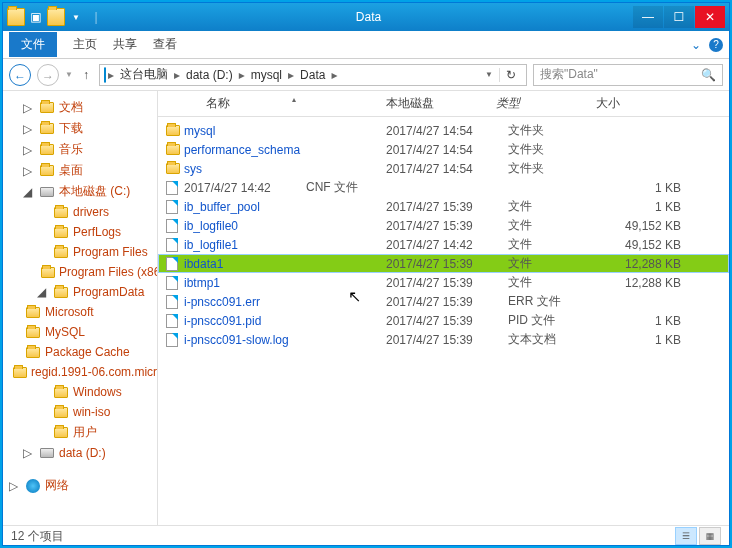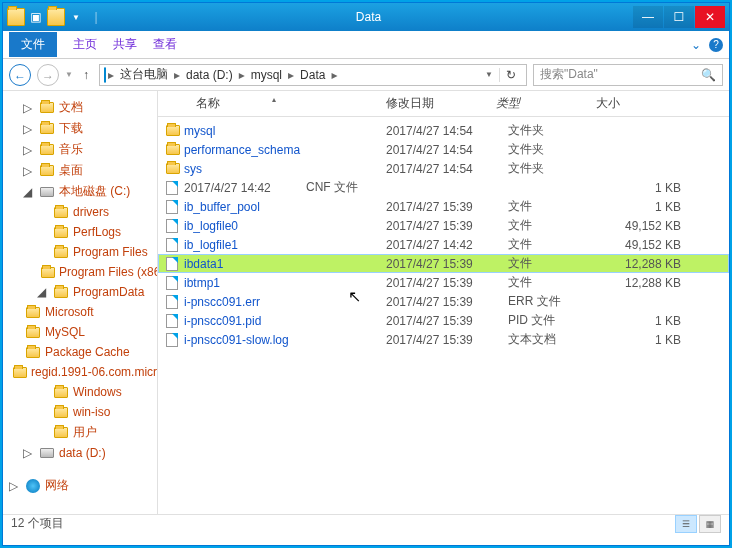--- a/index.html
+++ b/index.html
@@ -7,21 +7,21 @@
 .window { background: #fff; width: 100%; height: 100%; display: flex; flex-direction: column; border: 1px solid #0078d7; }
 .titlebar { background: linear-gradient(#1ba1e2,#0e7fc9); color: #fff; height: 28px; display: flex; align-items: center; padding: 0 4px; }
 .titlebar .qat { display: flex; gap: 2px; }
 .titlebar .qat span { width: 18px; height: 18px; display: flex; align-items: center; justify-content: center; }
 .titlebar .title { flex: 1; text-align: center; font-size: 12px; }
 .winbtns { display: flex; }
 .winbtn { width: 30px; height: 22px; display: flex; align-items: center; justify-content: center; color: #fff; background: rgba(0,0,0,0.1); margin-left: 1px; }
 .winbtn.close { background: #e81123; }
 .ribbon { background: #fff; border-bottom: 1px solid #d0d0d0; height: 28px; display: flex; align-items: center; padding: 0 6px; gap: 16px; }
 .ribbon .filetab { background: #1979ca; color: #fff; padding: 4px 12px; }
-.ribbon .tab { color: #6d28d9; }
+.ribbon .tab { color: #404040; }
 .ribbon .help { margin-left: auto; display: flex; gap: 8px; align-items: center; }
 .navbar { background: #fff; border-bottom: 1px solid #e0e0e0; height: 32px; display: flex; align-items: center; padding: 0 6px; gap: 6px; }
 .navarrow { width: 22px; height: 22px; border-radius: 50%; border: 1px solid #c0c0c0; display: flex; align-items: center; justify-content: center; color: #999; }
 .navarrow.active { border-color: #1979ca; color: #1979ca; }
 .uparrow { color: #444; padding: 0 4px; }
 .addrbar { flex: 1; border: 1px solid #c0c0c0; height: 22px; display: flex; align-items: center; padding: 0 4px; gap: 2px; }
 .addrbar .crumb { color: #333; padding: 2px 4px; white-space: nowrap; }
 .addrbar .sep { color: #666; }
 .refreshbtn { padding: 0 6px; color: #444; border-left: 1px solid #ddd; }
 .searchbox { border: 1px solid #c0c0c0; height: 22px; width: 190px; display: flex; align-items: center; padding: 0 6px; color: #888; }
@@ -38,36 +38,36 @@
 .folder-icon { background: linear-gradient(#ffe9a2,#f7c64a); border: 1px solid #d9a400; width: 14px; height: 11px; border-radius: 1px; position: relative; }
 .folder-icon::before { content: ""; position: absolute; top: -3px; left: 0; width: 7px; height: 3px; background: #f7c64a; border: 1px solid #d9a400; border-bottom: none; border-radius: 1px 1px 0 0; }
 .drive-icon { background: linear-gradient(#eee,#bbb); border: 1px solid #888; width: 14px; height: 10px; border-radius: 1px; }
 .pc-icon { width: 14px; height: 12px; background: linear-gradient(#b3e5fc,#4fc3f7); border: 1px solid #0288d1; border-radius: 1px; }
 .net-icon { width: 14px; height: 14px; border-radius: 50%; background: radial-gradient(#4fc3f7,#0277bd); }
 .indent1 { padding-left: 20px; }
 .indent2 { padding-left: 34px; }
 .indent3 { }
 .main { flex: 1; display: flex; flex-direction: column; }
 .columns { display: flex; border-bottom: 1px solid #e0e0e0; padding: 4px 8px; color: #444; }
-.col-name { flex: 0 0 220px; display: flex; gap: 12px; }
+.col-name { flex: 0 0 220px; display: flex; gap: 22px; }
 .col-date { flex: 0 0 110px; }
 .col-type { flex: 0 0 100px; font-style: italic; }
 .col-size { flex: 1; text-align: left; padding-right: 40px; }
 .sortarrow { color: #666; font-size: 8px; }
 .filelist { flex: 1; overflow: auto; padding: 4px 0; position: relative; }
 .filerow { display: flex; align-items: center; padding: 1px 8px; cursor: default; }
-.filerow.selected { background: #bef264; border: 1px solid #99d1ff; padding: 0 7px; }
+.filerow.selected { background: #84cc16; border: 1px solid #99d1ff; padding: 0 7px; }
 .filerow .ficon { width: 18px; display: flex; align-items: center; }
 .filerow .fname { flex: 0 0 202px; color: #1155cc; white-space: nowrap; overflow: hidden; text-overflow: ellipsis; }
 .filerow .fdate { flex: 0 0 110px; color: #555; }
 .filerow .ftype { flex: 0 0 100px; color: #555; margin-left: 12px; }
 .filerow .fsize { flex: 1; text-align: right; padding-right: 40px; color: #555; }
 .file-icon { width: 12px; height: 14px; background: #fff; border: 1px solid #999; position: relative; }
 .file-icon::before { content: ""; position: absolute; top: -1px; right: -1px; border: 3px solid transparent; border-top-color: #00a2e8; border-right-color: #00a2e8; }
-.statusbar { height: 31px; border-top: 1px solid #e0e0e0; display: flex; align-items: flex-start; padding: 0 8px; color: #555; }
+.statusbar { height: 20px; border-top: 1px solid #e0e0e0; display: flex; align-items: flex-end; padding: 0 8px; color: #555; }
 .statusbar .views { margin-left: auto; display: flex; gap: 2px; }
 .viewbtn { width: 22px; height: 18px; border: 1px solid #ccc; background: #f0f0f0; display: flex; align-items: center; justify-content: center; font-size: 9px; }
 .viewbtn.active { background: #cce8ff; border-color: #99d1ff; }
 .cursor { position: absolute; left: 190px; top: 170px; font-size: 16px; color: #000; pointer-events: none; }
 </style>
 </head>
 <body>
 
 <div class="window">
   <div class="titlebar">
@@ -264,21 +264,21 @@
           <span class="label">网络</span>
         </div>
       </div>
     <div class="main">
       <div class="columns">
         <div class="col-name">
             <span style="width:18px"></span>
             <span>名称</span>
             <span class="sortarrow" style="margin-left:40px">▴</span>
           </div>
-        <div class="col-date">修改日期</div>
+        <div class="col-date">本地磁盘</div>
         <div class="col-type">类型</div>
         <div class="col-size">大小</div>
       </div>
       <div class="filelist" id="filelist">
 
       <div class="filerow">
             <span class="ficon">
               <span class="folder-icon"></span>
             </span>
             <span class="fname">mysql</span>

